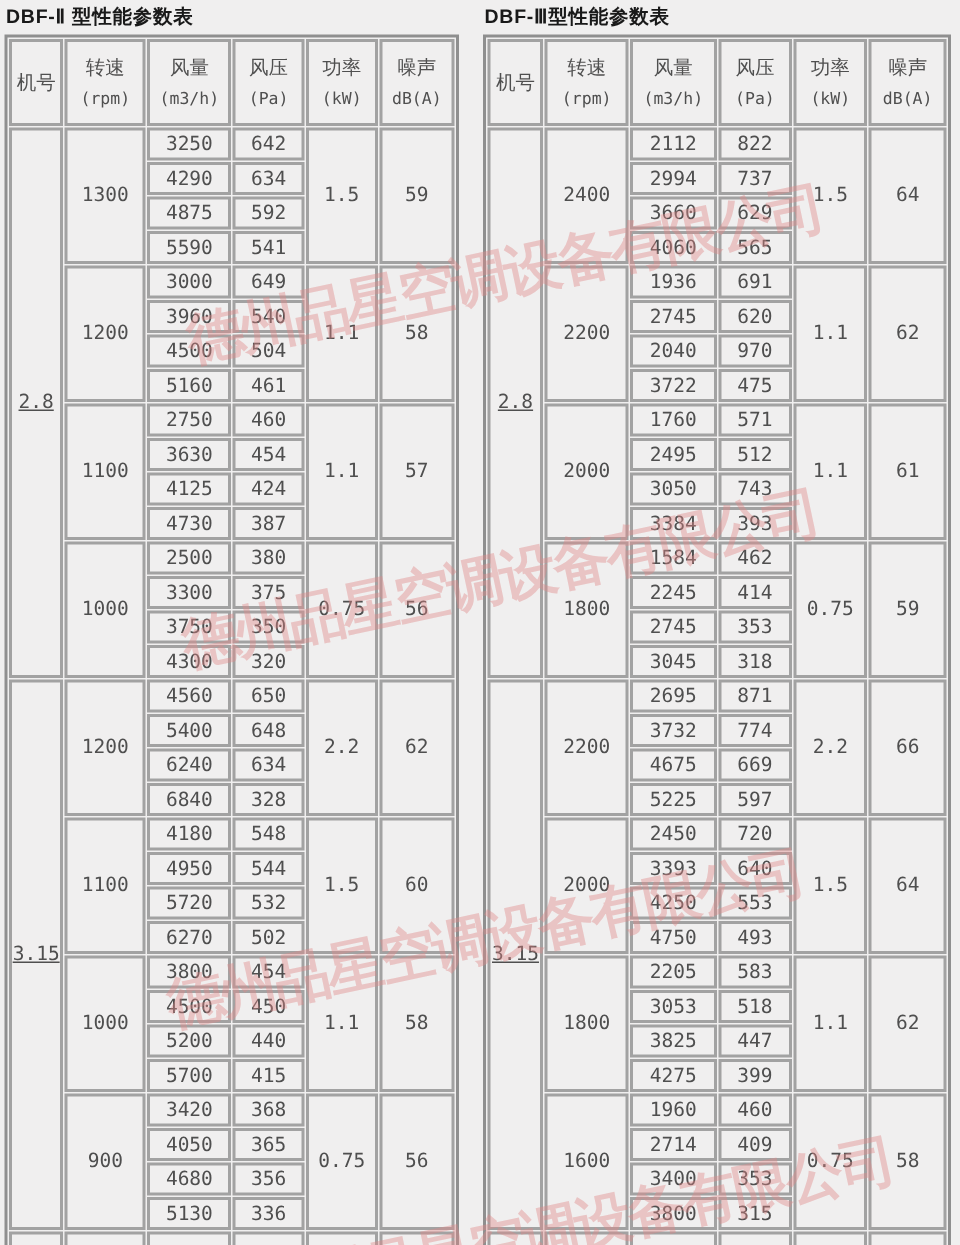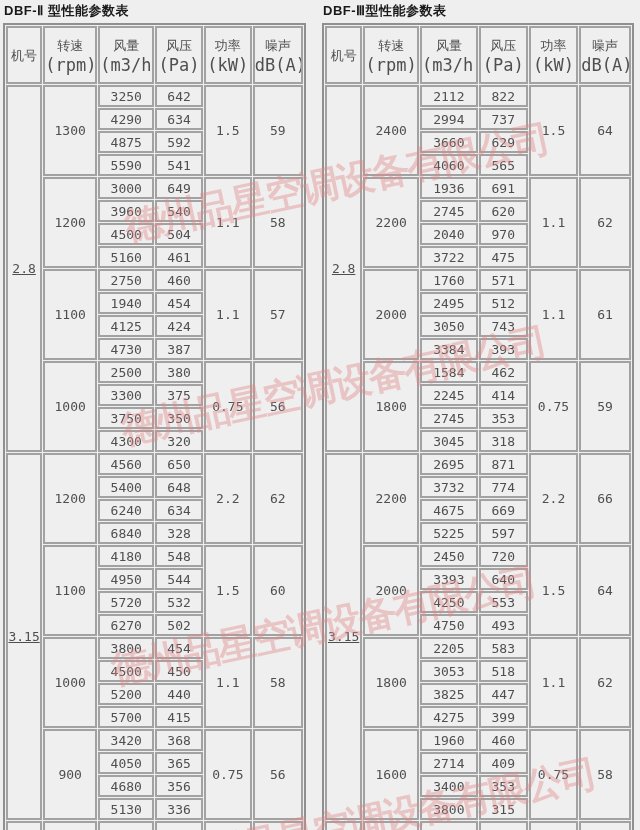--- a/index.html
+++ b/index.html
@@ -26,21 +26,21 @@
   table.spec th, table.spec td{
     border:2px solid #a2a2a2;
     color:#4f4f4f;text-align:center;vertical-align:middle;
     padding:0;overflow:hidden;
   }
   table.spec th{
     height:54px;font-weight:normal;
     font:13px "DejaVu Sans", sans-serif;color:#4f4f4f;
   }
   .hdr-label{font-size:13px;line-height:17px;}
-  .hdr-unit{font-size:17px;line-height:15px;margin-top:4px;font-family:"DejaVu Sans Mono", monospace;}
+  .hdr-unit{font-size:11px;line-height:15px;margin-top:4px;font-family:"DejaVu Sans Mono", monospace;}
   table.spec tbody td{
     height:18px;
     font:13px "DejaVu Sans Mono", monospace;
   }
   table.spec tr.partial td{height:14px;}
   td.model-cell{font-family:"DejaVu Sans Mono", monospace;text-decoration:underline;}
   .wm-layer{position:absolute;inset:0;z-index:5;pointer-events:none;}
   .wm{
     position:absolute;white-space:nowrap;
     font:bold 38px "DejaVu Sans", sans-serif;
@@ -132,21 +132,21 @@
               <td>461</td>
             </tr>
             <tr>
               <td rowspan="4">1100</td>
               <td>2750</td>
               <td>460</td>
               <td rowspan="4">1.1</td>
               <td rowspan="4">57</td>
             </tr>
             <tr>
-              <td>1940</td>
+              <td>3630</td>
               <td>454</td>
             </tr>
             <tr>
               <td>4125</td>
               <td>424</td>
             </tr>
             <tr>
               <td>4730</td>
               <td>387</td>
             </tr>

